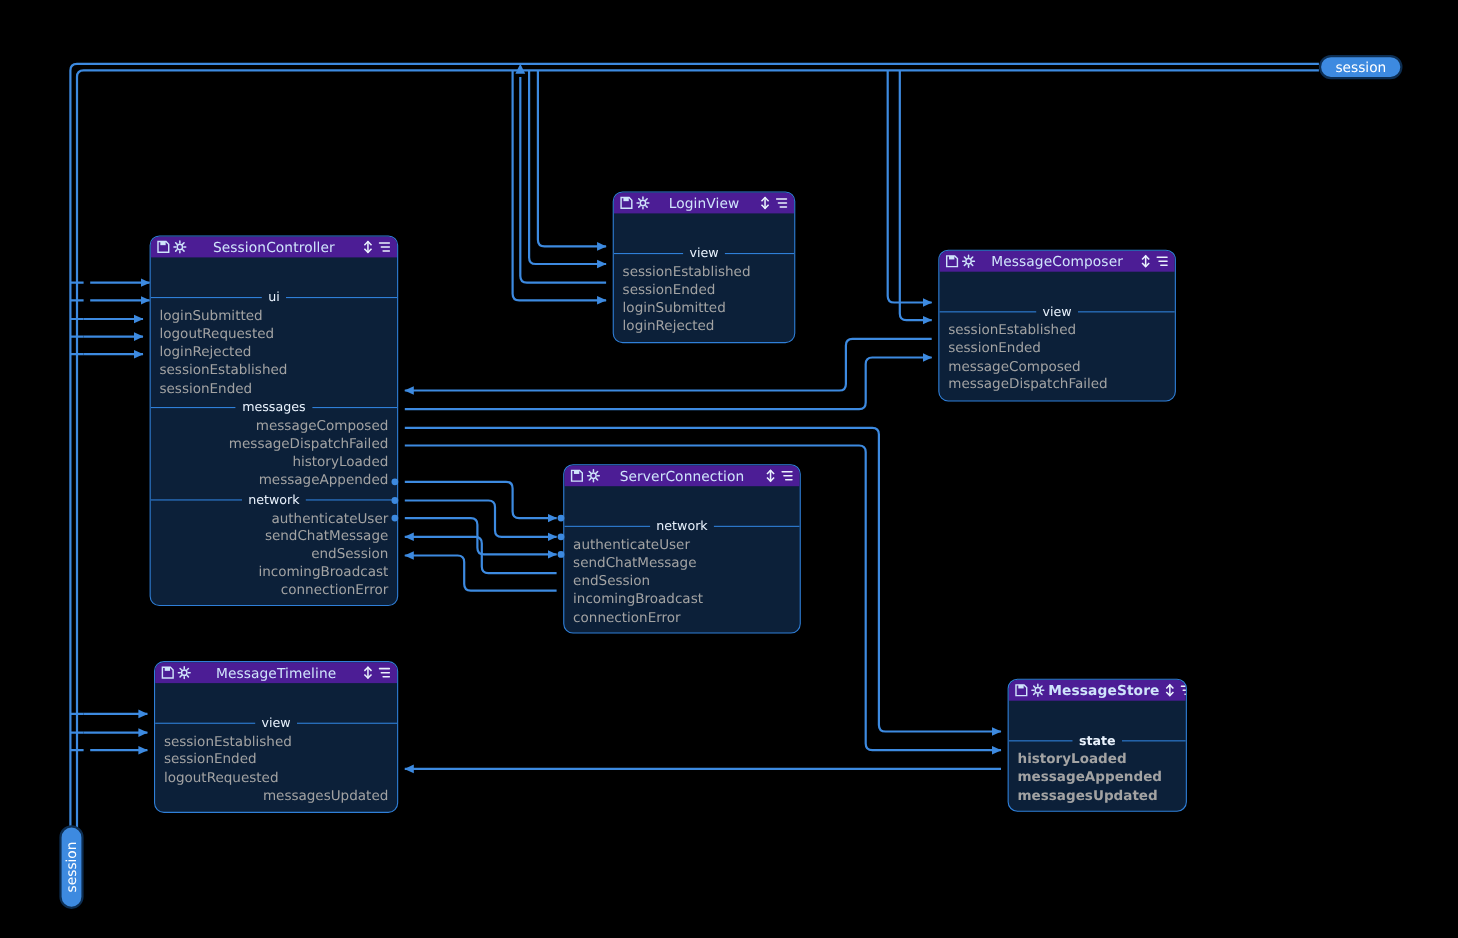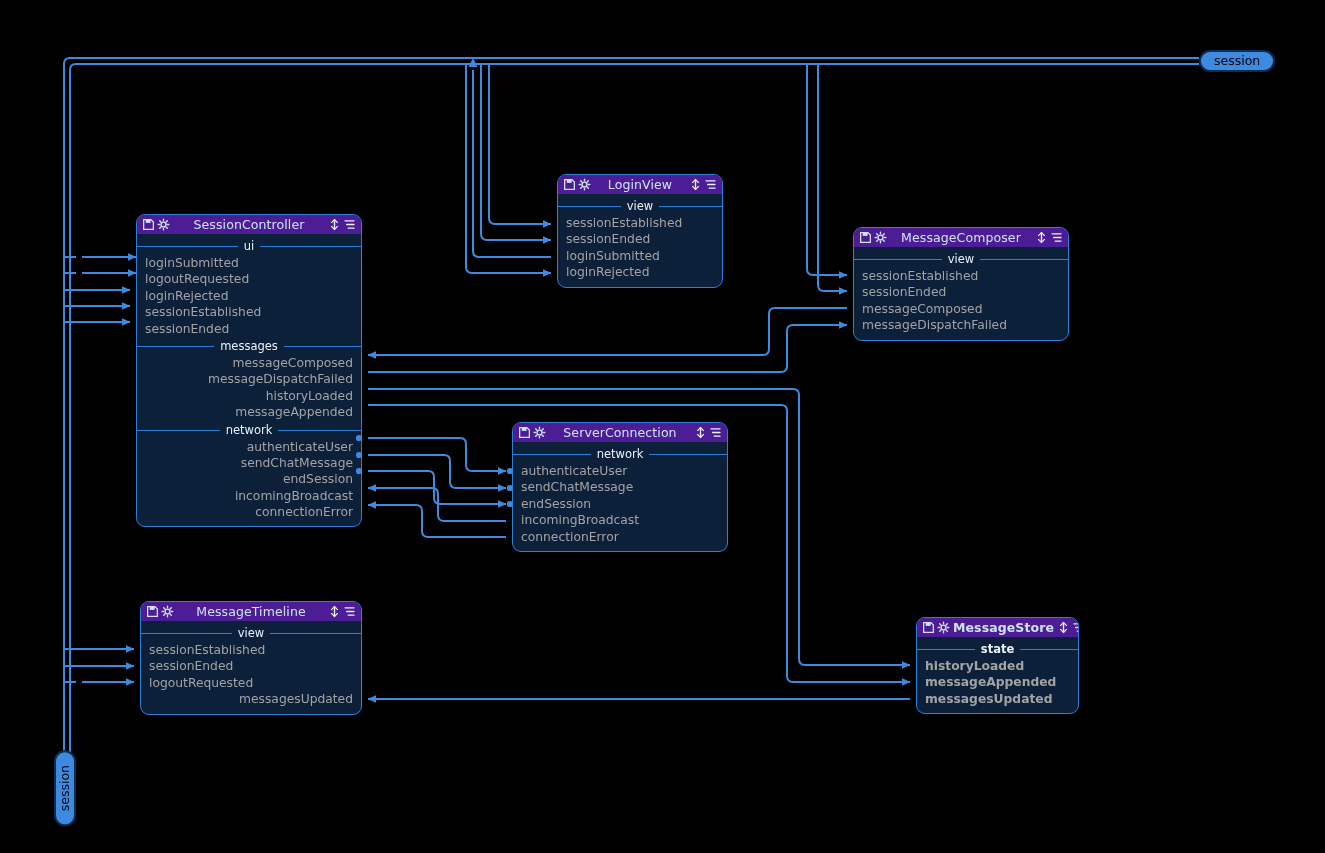--- a/index.html
+++ b/index.html
@@ -32,21 +32,21 @@
   .node-title{
     flex:1;
     text-align:center;
     color:#cfe4fb;
     font-size:12.5px;
     letter-spacing:.1px;
     white-space:nowrap;
   }
   .hicon{display:block;flex:none;}
   .hicon-group{display:flex;align-items:center;gap:2px;flex:none;}
-  .node-body{padding:3px 0 6px 0;}
+  .node-body{padding:3px 0 6px 0;margin-top:24px;}
 
   
   .grp{
     display:flex;align-items:center;
     height:15px;
     margin:2px 0 1px 0;
     color:#e9f2fd;
     font-size:11.5px;
   }
   .grp .ln{flex:1;height:0;border-top:1px solid #2f7fd8;}
@@ -62,21 +62,21 @@
   }
   .port.left{text-align:left;}
   .port.right{text-align:right;}
 
   
   .bus-pill{
     position:absolute;
     background:#3d8ae0;
     border:2px solid #0d2e52;
     border-radius:999px;
-    color:#000000;
+    color:#ffffff;
     font-size:12.5px;
     display:flex;align-items:center;justify-content:flex-start;
     z-index:6;
   }
   .bus-pill.horiz{padding:1px 13px 2px 13px;}
   .bus-pill.vert{writing-mode:vertical-rl;transform:rotate(180deg);padding:13px 1px 13px 2px;}
 </style>
 </head>
 <body>
 

